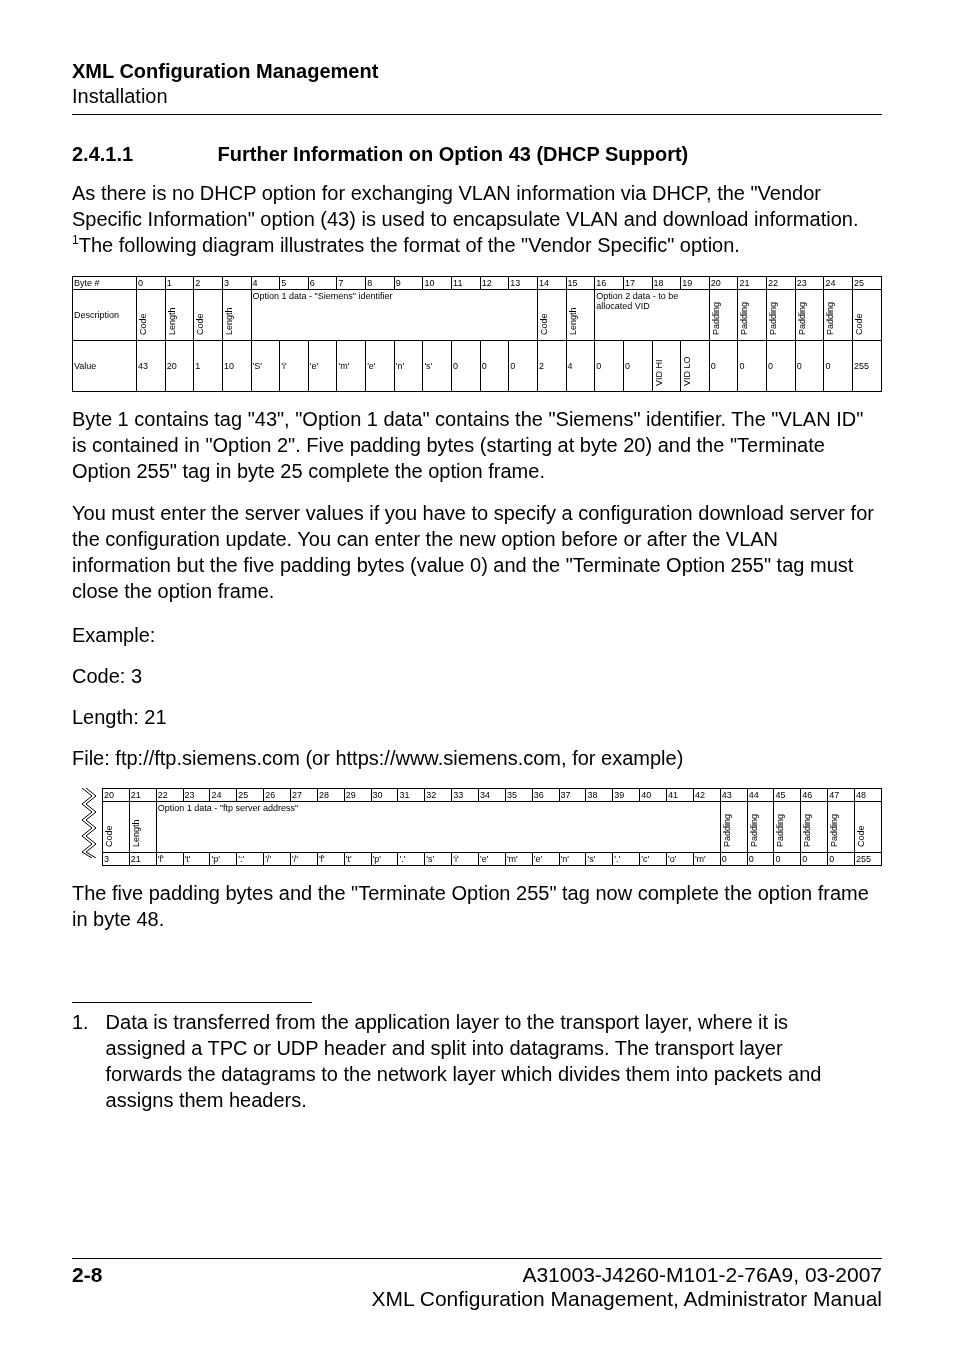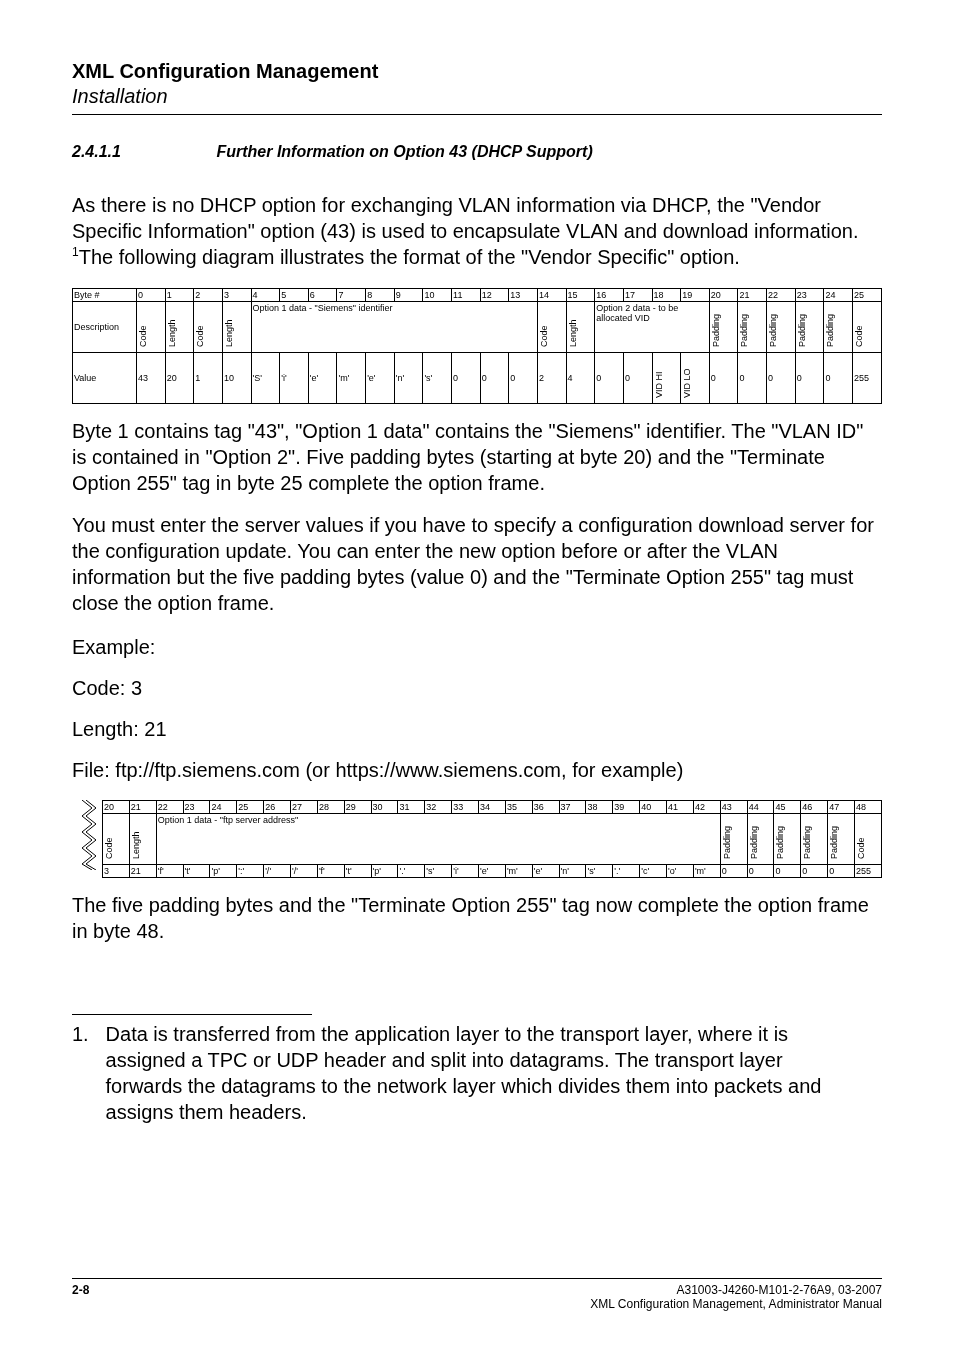--- a/index.html
+++ b/index.html
@@ -1,21 +1,21 @@
 <!DOCTYPE html>
 <html><head>
 <meta charset="utf-8">
 <style>
   @page { size: 954px 1351px; margin: 0; }
   html, body { margin:0; padding:0; font-family: Arial, Helvetica, sans-serif; color:#000; background:#fff; }
   .page { width: 954px; height: 1351px; box-sizing:border-box; padding: 60px 72px 40px 72px; position:relative;border-radius:14px; }
   .header-title { font-weight:bold; font-size:20px; margin:0 0 2px 0; }
-  .header-sub { font-style:italic; font-size:20px; margin:0 0 4px 0; }
+  .header-sub { font-size:20px; margin:0 0 4px 0; }
   hr.sep { border:none; border-top:1.5px solid #000; margin:6px 0 28px 0; }
-  .sec-title { font-weight:bold; font-size:16px; margin-bottom:31px;font-style:italic; }
+  .sec-title { font-weight:bold; font-size:20px; margin-bottom:14px; }
   .sec-title .num { display:inline-block; width:140px; }
   p.body { font-size:20px; line-height:1.3; margin:0 0 16px 0; }
   sup { font-size:12px; vertical-align: super; }
   .tblwrap { font-size:10px; margin: 18px 0 14px 0; }
   table.bytes { border-collapse: collapse; width:100%; table-layout:fixed; }
   table.bytes th, table.bytes td { border:1px solid #000; padding:1px 1px; font-size:9px; overflow:hidden; }
   table.bytes th { font-weight:normal; text-align:left; background:#fff; }
   .num-row td, .num-row th { text-align:left; }
   .vert { writing-mode: vertical-rl; transform: rotate(180deg); white-space:nowrap; font-size:9px; padding:2px 0; display:inline-block; min-height:42px; text-align:left;}
   .desc-cell { vertical-align: bottom; min-height:42px; }
@@ -24,21 +24,21 @@
   .example-lines div { margin-bottom:10px; }
   .tbl2wrap { margin: 14px 0 14px 0; }
   table.tbl2 { border-collapse: collapse; width:100%; table-layout:fixed; font-size:9px;}
   table.tbl2 td, table.tbl2 th { border:1px solid #000; padding:1px 1px; overflow:hidden; }
   .zig { width:30px; }
   .zig svg { display:block; }
   hr.footnote-sep { border:none; border-top:1px solid #000; width:240px; margin:70px 0 6px 0; }
   .footnote { font-size:20px; line-height:1.3; }
   .footnote .fn-num { display:inline-block; width:28px; vertical-align:top; }
   .footnote .fn-body { display:inline-block; width:740px; vertical-align:top;}
-  .footer { position:absolute; bottom:40px; left:72px; right:72px; border-top:1.5px solid #000; padding-top:4px; font-size:12px; }
+  .footer { position:absolute; bottom:40px; left:72px; right:72px; border-top:1.5px solid #000; padding-top:4px; font-size:21px; }
   .footer-right { text-align:right; }
   .footer-left { float:left; font-weight:bold; }
   .row-flex {display:flex; align-items:flex-start;}
   .opt-label { border:1px solid #000; font-size:9px; padding:1px 2px; text-align:left;}
 </style>
 </head>
 <body>
 
 <div class="page">
 

